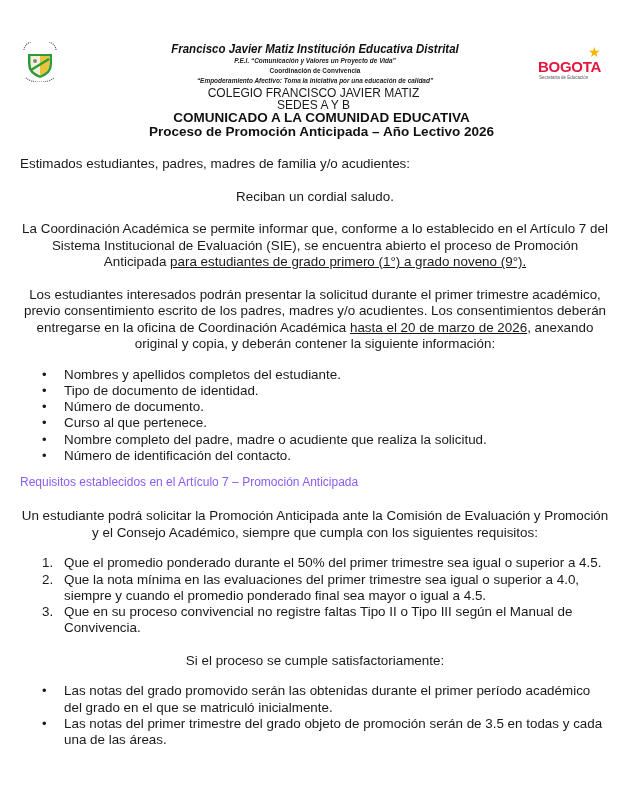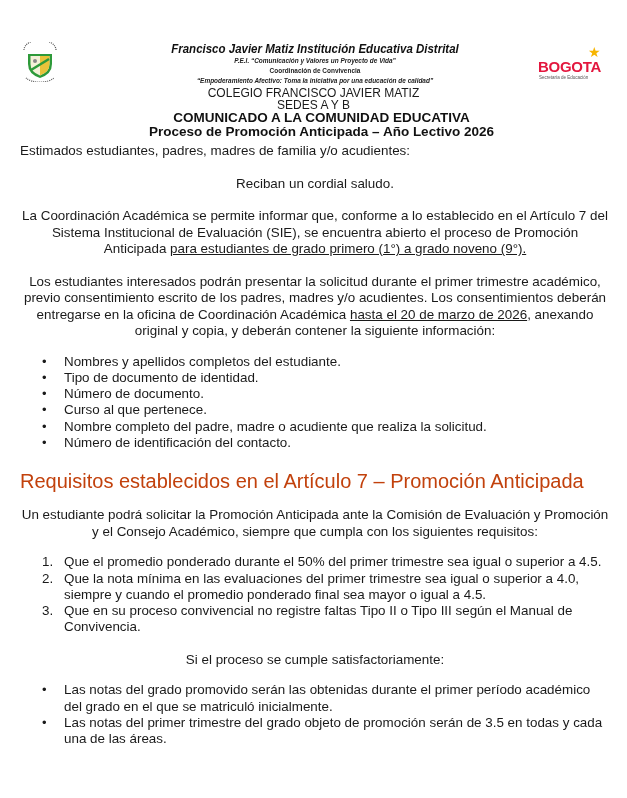--- a/index.html
+++ b/index.html
@@ -32,32 +32,32 @@
     .hdr-line {
       font-family: "Liberation Sans", sans-serif; font-style: italic; font-weight: bold;
       font-size: 7.6px; line-height: 10px; color: #222; white-space: nowrap;
       transform: scaleX(0.85); transform-origin: center;
     }
     .hdr-line.plain { font-style: normal; }
     .titles { position: absolute; left: 0; top: 87px; width: 627px; text-align: center; }
     .t-small { font-size: 12px; line-height: 12px; color: #1a1a1a; }
     .t-bold { font-size: 13.5px; line-height: 14px; font-weight: bold; color: #111; padding-left: 16px; }
     .body-text {
-      position: absolute; left: 20px; top: 143px; width: 590px;
+      position: absolute; left: 20px; top: 156px; width: 590px;
       font-size: 13.4px; line-height: 16.5px; color: #1a1a1a;
     }
     p { margin: 0; }
     .p-gap { margin-top: 16px; text-align: center; }
     .u { text-decoration: underline; }
     ul.bullets { list-style: none; margin: 14px 0 0 0; padding: 0 0 0 22px; }
     ul.bullets li { position: relative; padding-left: 22px; line-height: 16.3px; }
     ul.bullets li::before {
       content: "•"; position: absolute; left: 0; top: 0; font-size: 13px;
     }
-    .section-heading { font-size: 20px; line-height: 20px; margin-top: 20px; color: #c2410c; }
+    .section-heading { font-size: 12px; line-height: 20px; margin-top: 8px; color: #8b5cf6; }
     ol.req { list-style: none; margin: 14px 0 0 0; padding: 0 0 0 22px; }
     ol.req li { position: relative; padding-left: 22px; line-height: 16.3px; }
     ol.req li .num { position: absolute; left: 0; top: 0; }
   </style>
 </head>
 <body>
 
 <div class="header">
   <div class="logo-school">
     <svg width="40" height="40" viewBox="0 0 40 40">

